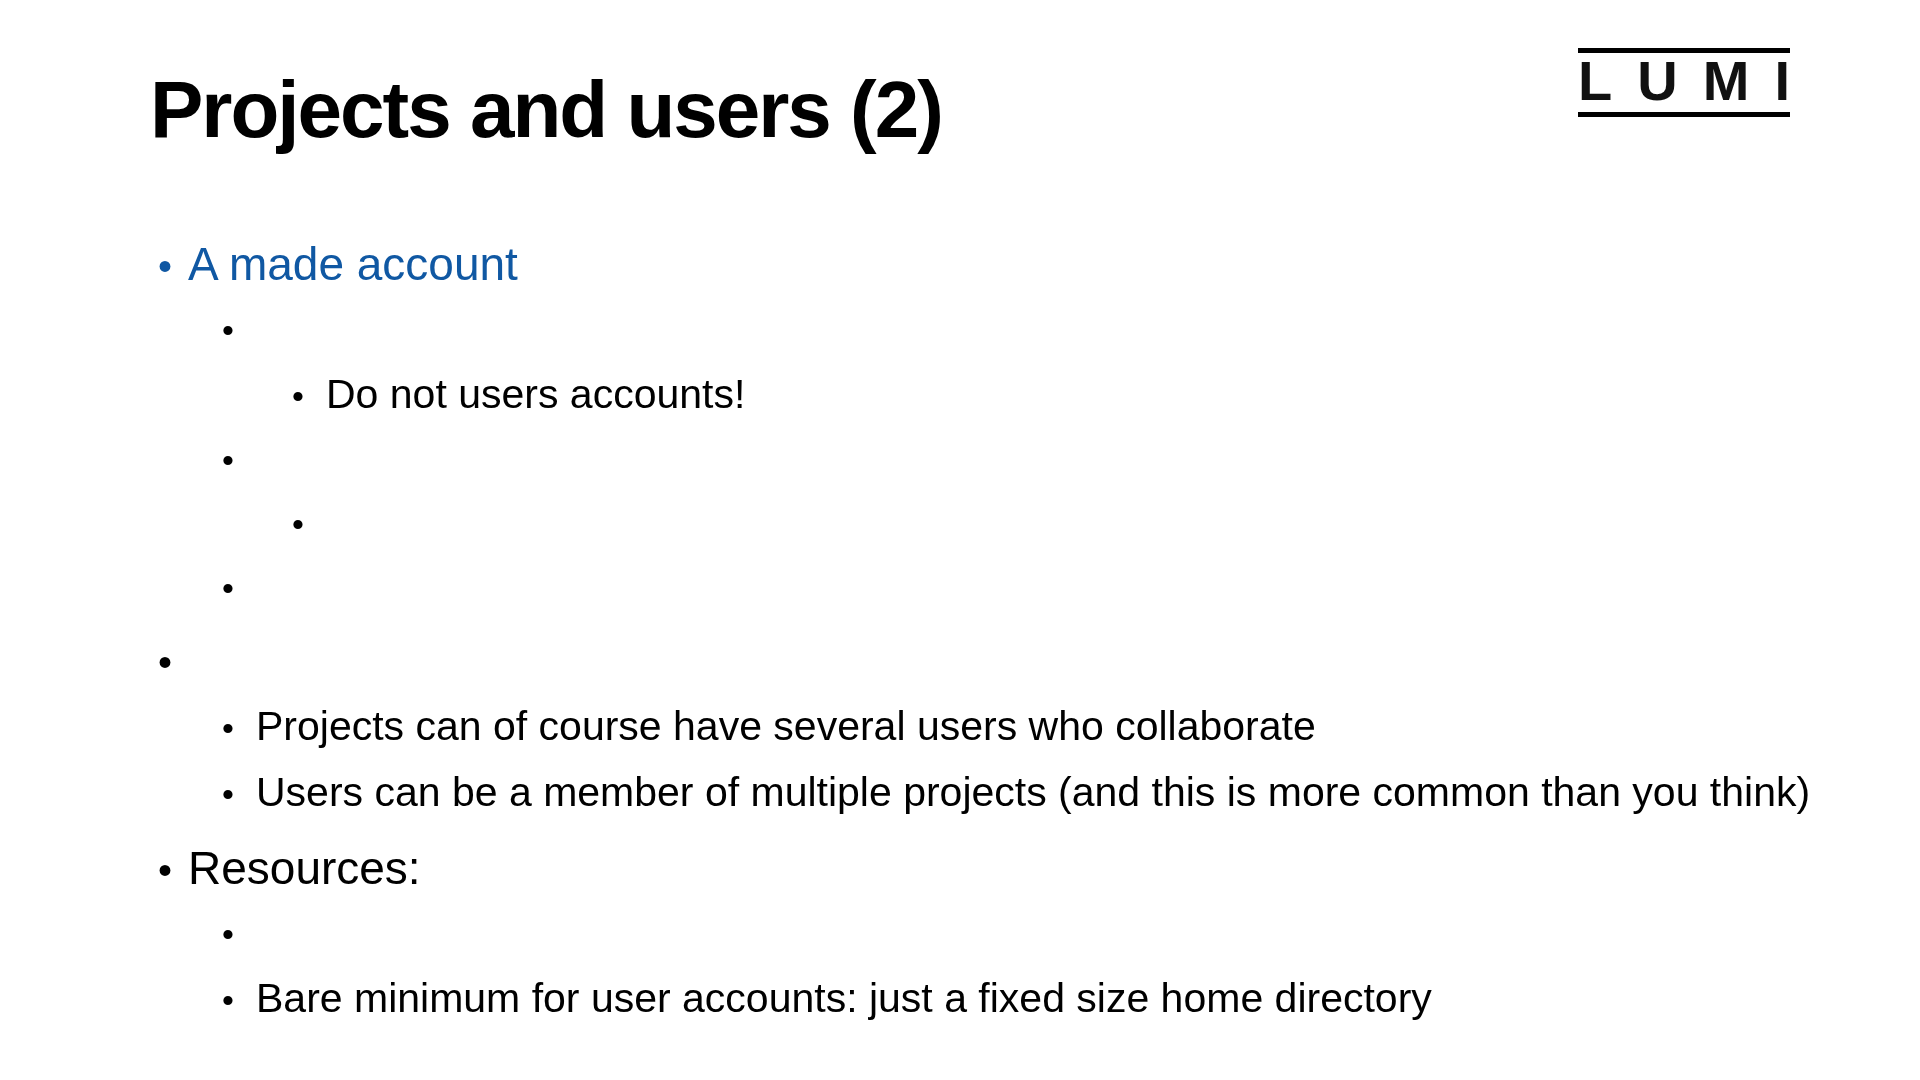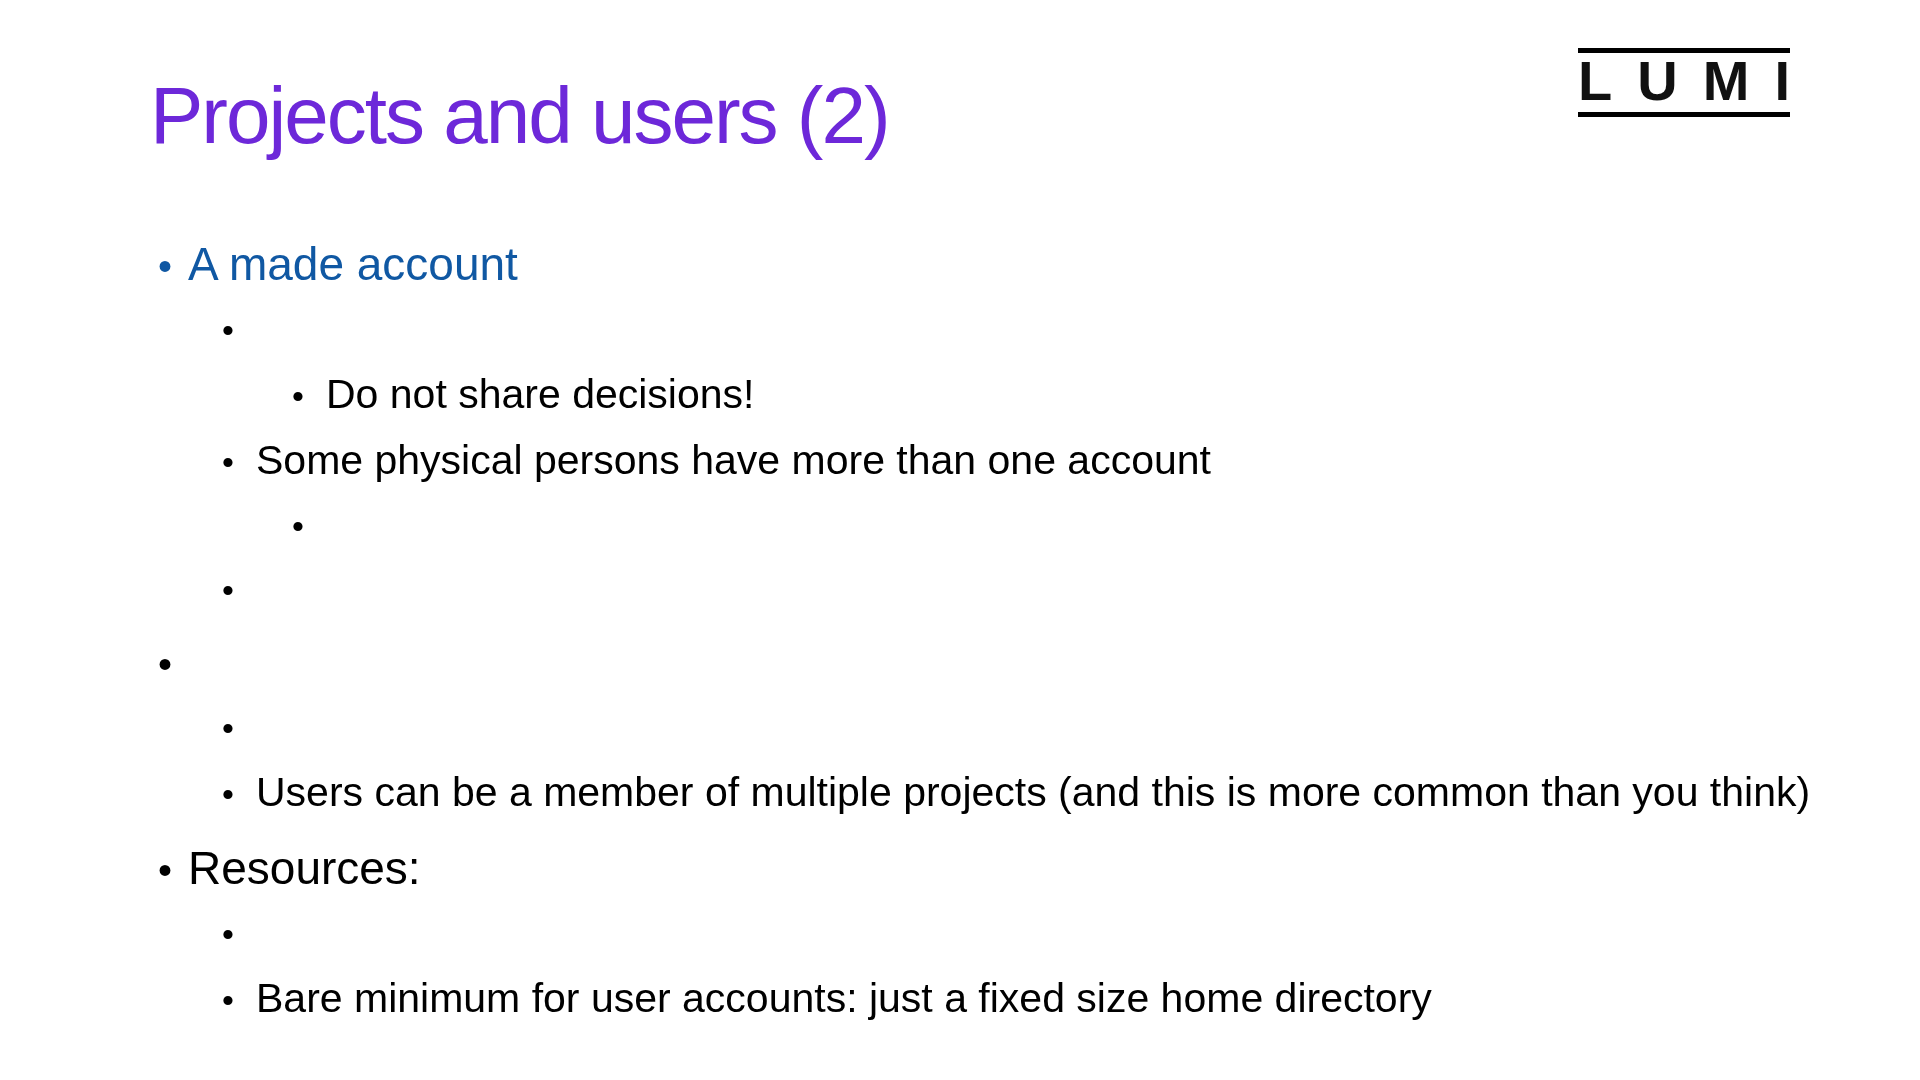--- a/index.html
+++ b/index.html
@@ -14,26 +14,26 @@
     background: #ffffff;
     overflow: hidden;
     font-family: "Liberation Sans", sans-serif;
     color: #000000;
   }
 
   
   .title {
     position: absolute;
     left: 150px;
-    top: 76px;
+    top: 70px;
     font-size: 80px;
-    font-weight: 400;
+    font-weight: 700;
     letter-spacing: -2px;
     line-height: 1;
-    color: #6d28d9;
+    color: #000000;
     white-space: nowrap;
   }
 
   
   .logo {
     position: absolute;
     left: 1578px;
     top: 48px;
     width: 212px;
   }
@@ -103,42 +103,42 @@
       <span class="bullet">•</span>
       <span class="txt">A made account</span>
     </div>
 
     <div class="row l2">
       <span class="bullet">•</span>
     </div>
 
     <div class="row l3">
       <span class="bullet">•</span>
-      <span class="txt">Do not share decisions!</span>
+      <span class="txt">Do not users accounts!</span>
     </div>
 
     <div class="row l2">
       <span class="bullet">•</span>
-      <span class="txt">Some physical persons have more than one account</span>
     </div>
 
     <div class="row l3">
       <span class="bullet">•</span>
     </div>
 
     <div class="row l2">
       <span class="bullet">•</span>
     </div>
 
     <div class="row l1 group-gap">
       <span class="bullet">•</span>
     </div>
 
     <div class="row l2">
       <span class="bullet">•</span>
+      <span class="txt">Projects can of course have several users who collaborate</span>
     </div>
 
     <div class="row l2">
       <span class="bullet">•</span>
       <span class="txt">Users can be a member of multiple projects (and this is more common than you think)</span>
     </div>
 
     <div class="row l1 group-gap">
       <span class="bullet">•</span>
       <span class="txt">Resources:</span>

